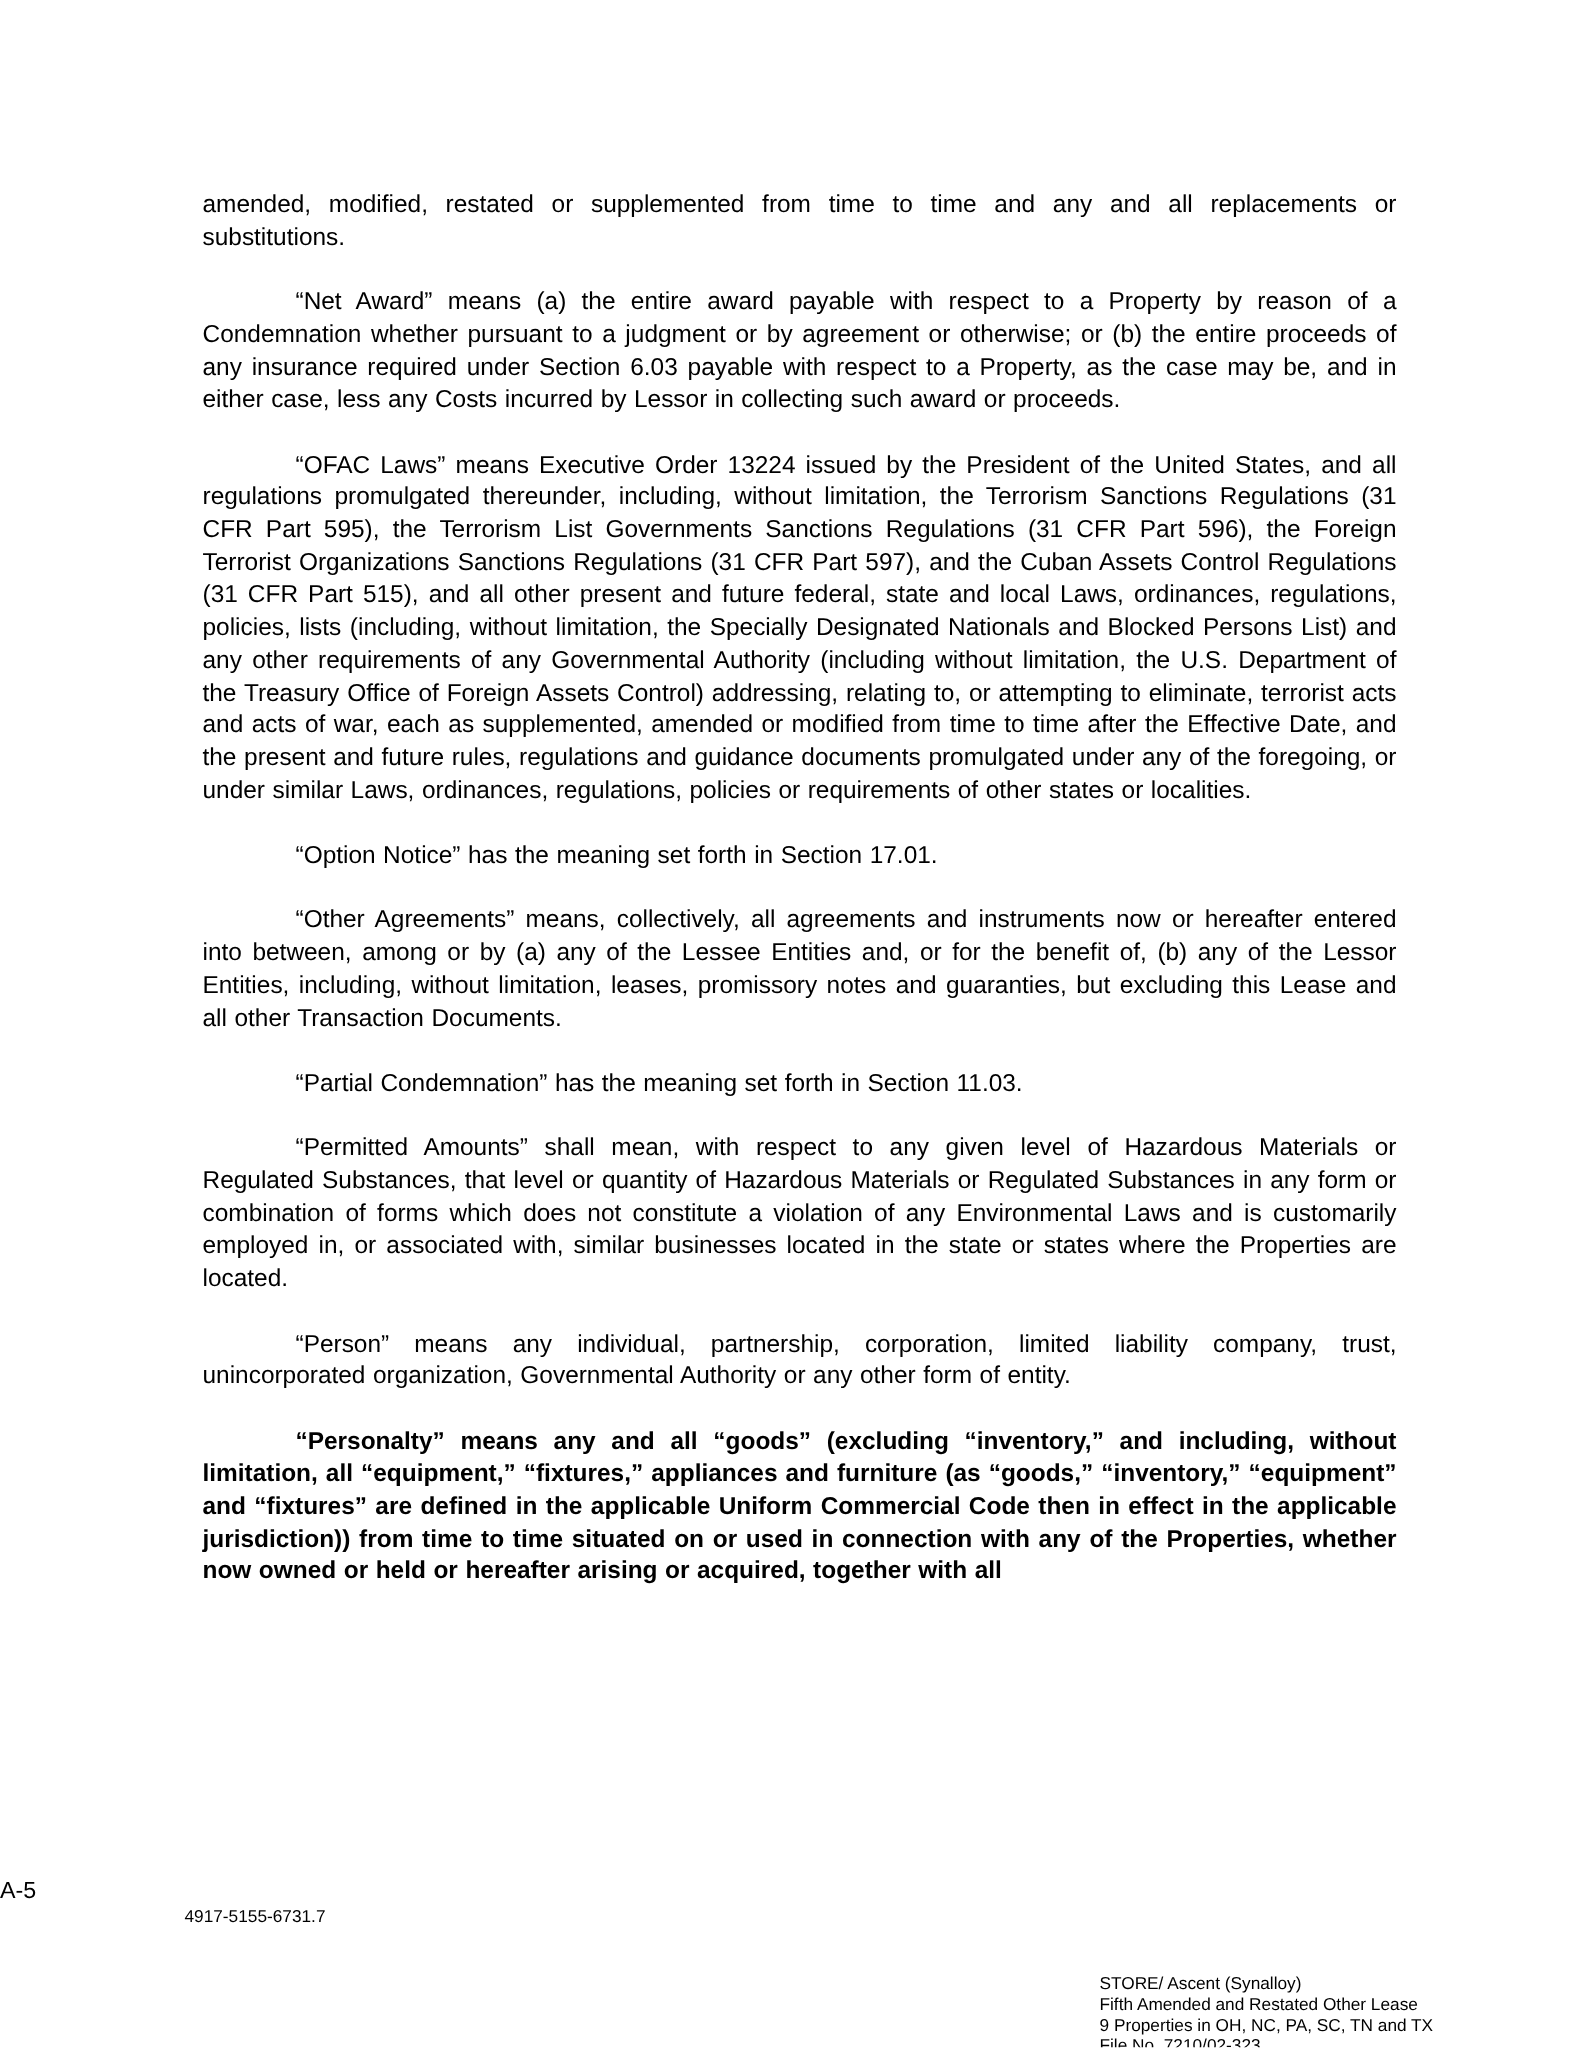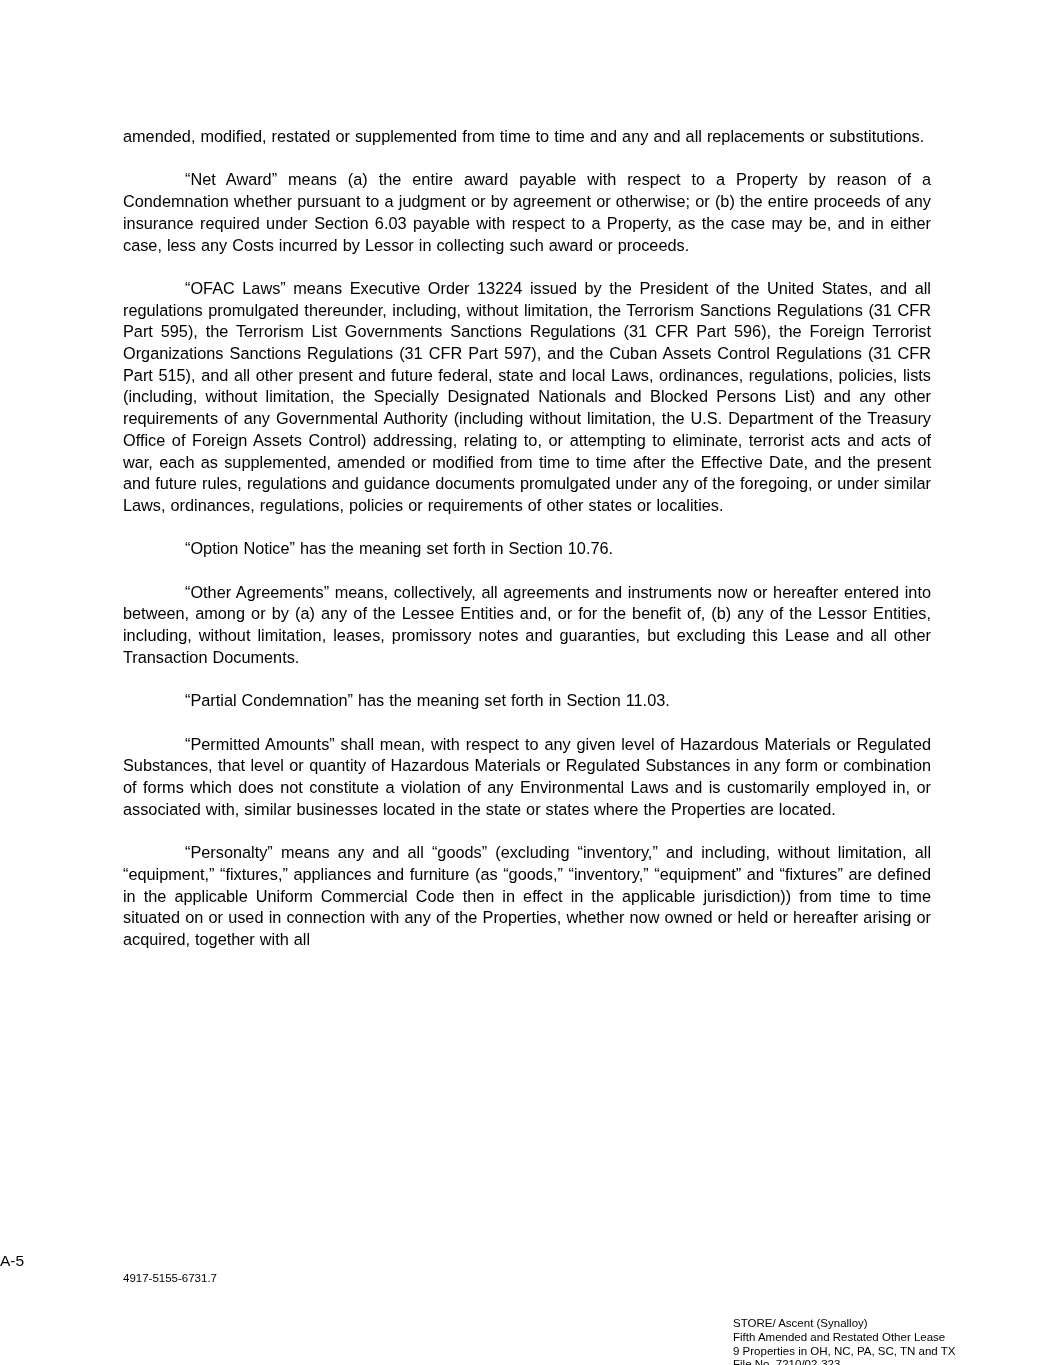--- a/index.html
+++ b/index.html
@@ -18,23 +18,24 @@
     left: 123px;
     top: 126px;
     width: 808px;
   }
   .para {
     font-size: 16.3px;
     line-height: 21.7px;
     text-align: justify;
     margin-bottom: 21.7px;
     word-spacing: 0.5px;
+    margin-left: 12px;
   }
   .para.indent { text-indent: 62px; }
-  .para:last-child { margin-bottom: 0; }
+  .para:last-child { margin-bottom: 0; font-weight: bold; }
   .footer-center {
     position: absolute;
     left: 0;
     top: 1252px;
     width: 1055px;
     text-align: left;
     font-size: 15.5px;
     line-height: 18px;
   }
   .footer-left {
@@ -54,24 +55,25 @@
 </style>
 </head>
 <body>
 
 <div class="page">
 
   <div class="content">
     <p class="para">amended, modified, restated or supplemented from time to time and any and all replacements or substitutions.</p>
     <p class="para indent">“Net Award” means (a) the entire award payable with respect to a Property by reason of a Condemnation whether pursuant to a judgment or by agreement or otherwise; or (b) the entire proceeds of any insurance required under Section 6.03 payable with respect to a Property, as the case may be, and in either case, less any Costs incurred by Lessor in collecting such award or proceeds.</p>
     <p class="para indent">“OFAC Laws” means Executive Order 13224 issued by the President of the United States, and all regulations promulgated thereunder, including, without limitation, the Terrorism Sanctions Regulations (31 CFR Part 595), the Terrorism List Governments Sanctions Regulations (31 CFR Part 596), the Foreign Terrorist Organizations Sanctions Regulations (31 CFR Part 597), and the Cuban Assets Control Regulations (31 CFR Part 515), and all other present and future federal, state and local Laws, ordinances, regulations, policies, lists (including, without limitation, the Specially Designated Nationals and Blocked Persons List) and any other requirements of any Governmental Authority (including without limitation, the U.S. Department of the Treasury Office of Foreign Assets Control) addressing, relating to, or attempting to eliminate, terrorist acts and acts of war, each as supplemented, amended or modified from time to time after the Effective Date, and the present and future rules, regulations and guidance documents promulgated under any of the foregoing, or under similar Laws, ordinances, regulations, policies or requirements of other states or localities.</p>
-    <p class="para indent">“Option Notice” has the meaning set forth in Section 10.76.</p>
+    <p class="para indent">“Option Notice” has the meaning set forth in Section 17.01.</p>
     <p class="para indent">“Other Agreements” means, collectively, all agreements and instruments now or hereafter entered into between, among or by (a) any of the Lessee Entities and, or for the benefit of, (b) any of the Lessor Entities, including, without limitation, leases, promissory notes and guaranties, but excluding this Lease and all other Transaction Documents.</p>
     <p class="para indent">“Partial Condemnation” has the meaning set forth in Section 11.03.</p>
     <p class="para indent">“Permitted Amounts” shall mean, with respect to any given level of Hazardous Materials or Regulated Substances, that level or quantity of Hazardous Materials or Regulated Substances in any form or combination of forms which does not constitute a violation of any Environmental Laws and is customarily employed in, or associated with, similar businesses located in the state or states where the Properties are located.</p>
+    <p class="para indent">“Person” means any individual, partnership, corporation, limited liability company, trust, unincorporated organization, Governmental Authority or any other form of entity.</p>
     <p class="para indent">“Personalty” means any and all “goods” (excluding “inventory,” and including, without limitation, all “equipment,” “fixtures,” appliances and furniture (as “goods,” “inventory,” “equipment” and “fixtures” are defined in the applicable Uniform Commercial Code then in effect in the applicable jurisdiction)) from time to time situated on or used in connection with any of the Properties, whether now owned or held or hereafter arising or acquired, together with all</p>
   </div>
 
   <div class="footer-center">A-5</div>
 
   <div class="footer-left">4917-5155-6731.7</div>
 
   <div class="footer-right">
     <div>STORE/ Ascent (Synalloy)</div>
     <div>Fifth Amended and Restated Other Lease</div>

